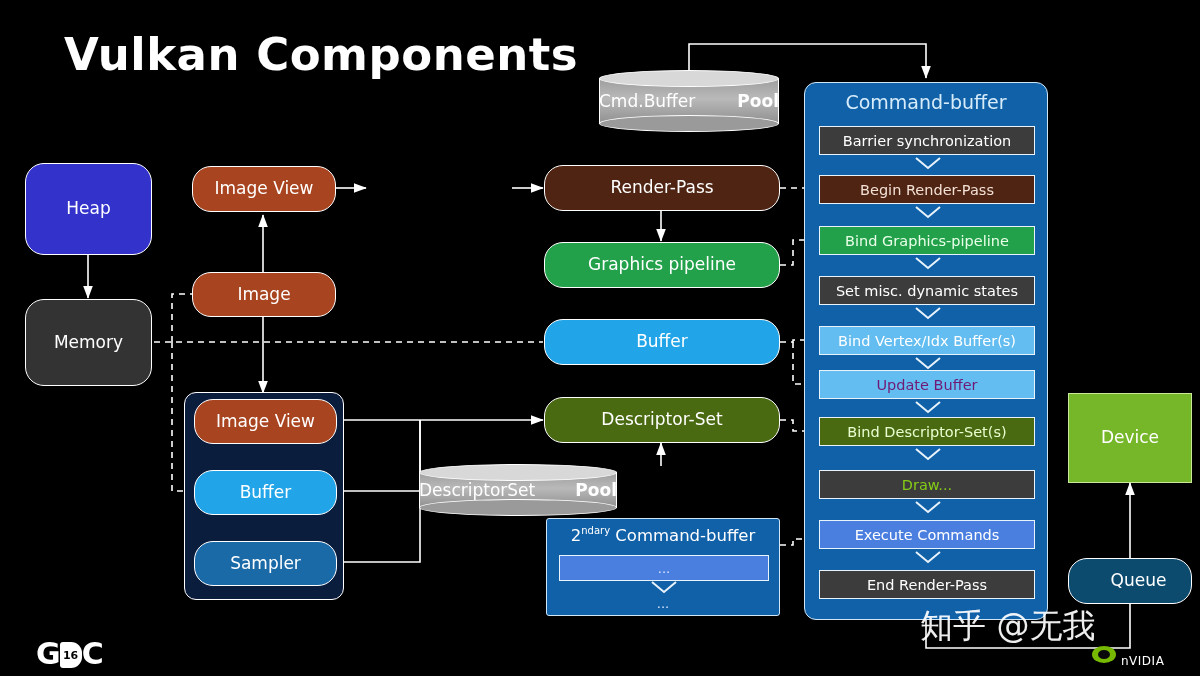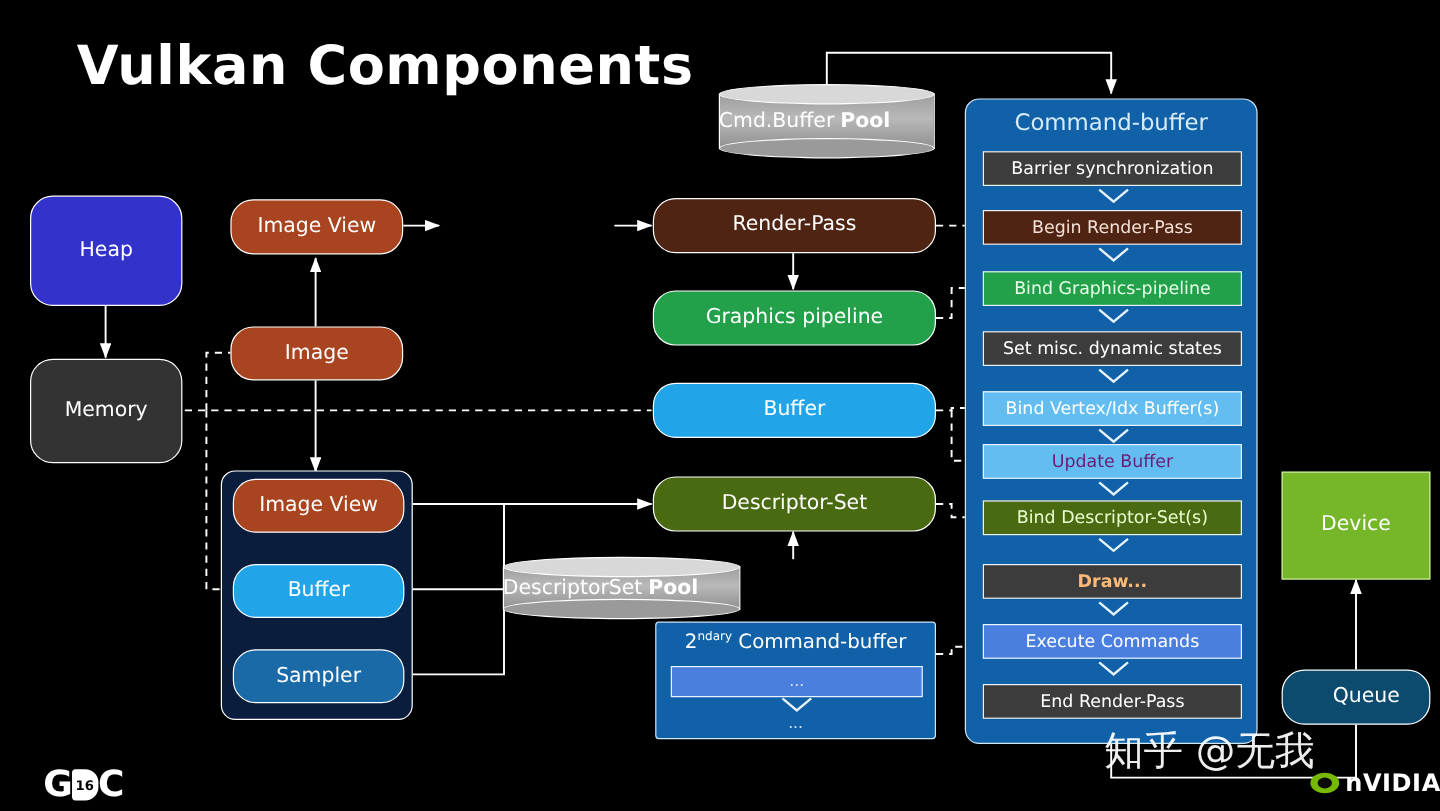--- a/index.html
+++ b/index.html
@@ -124,21 +124,21 @@
     background: #9a9a9a;
     border: 1.5px solid #ffffff;
     border-radius: 50%;
   }
   .cyl .lbl {
     position: absolute;
     left: 0; top: 0;
     width: 100%; height: 100%;
     display: flex;
     align-items: center;
-    justify-content: flex-start;
+    justify-content: space-between;
     color: #ffffff;
     font-size: 17px;
     z-index: 3;
     white-space: nowrap;
     border-radius: 31px;
   }
   .cyl .lbl b { font-weight: bold; margin-left: 5px; }
 
   
   #resgroup {
@@ -248,23 +248,24 @@
   #nvlogo .eye::after {
     content: "";
     position: absolute;
     left: 6px; top: 4px;
     width: 12px; height: 9px;
     background: #0a0a0a;
     border-radius: 50%;
   }
   #nvlogo .txt {
     color: #ffffff;
-    font-size: 20px;
-    font-weight: bold;
+    font-size: 12px;
+    font-weight: normal;
     letter-spacing: 0.5px;
+    margin-top: 14px;
   }
 </style>
 </head>
 <body>
 
 <div id="slide">
 
   <div id="title">Vulkan Components</div>
 
   <svg class="wires under" viewBox="0 0 1200 676">
@@ -455,21 +456,21 @@
 
     <div class="cmd-item" style="top: 334px; background: rgb(74, 106, 18); color: rgb(234, 255, 208);">
       <span>Bind Descriptor-Set(s)</span>
     </div>
     <div class="chev" style="top:365px;">
       <svg width="26" height="13" viewBox="0 0 26 13">
           <path d="M1,1 L13,11 L25,1" fill="none" stroke="#e8f3fb" stroke-width="2"></path>
         </svg>
     </div>
 
-    <div class="cmd-item" style="top: 387px; background: rgb(60, 60, 60); color: #fdba74; font-weight: bold;">
+    <div class="cmd-item" style="top: 387px; background: rgb(60, 60, 60); color: #84cc16;">
       <span>Draw...</span>
     </div>
     <div class="chev" style="top:418px;">
       <svg width="26" height="13" viewBox="0 0 26 13">
           <path d="M1,1 L13,11 L25,1" fill="none" stroke="#e8f3fb" stroke-width="2"></path>
         </svg>
     </div>
 
     <div class="cmd-item" style="top: 437px; background: rgb(74, 127, 224); color: rgb(255, 255, 255);">
       <span>Execute Commands</span>

